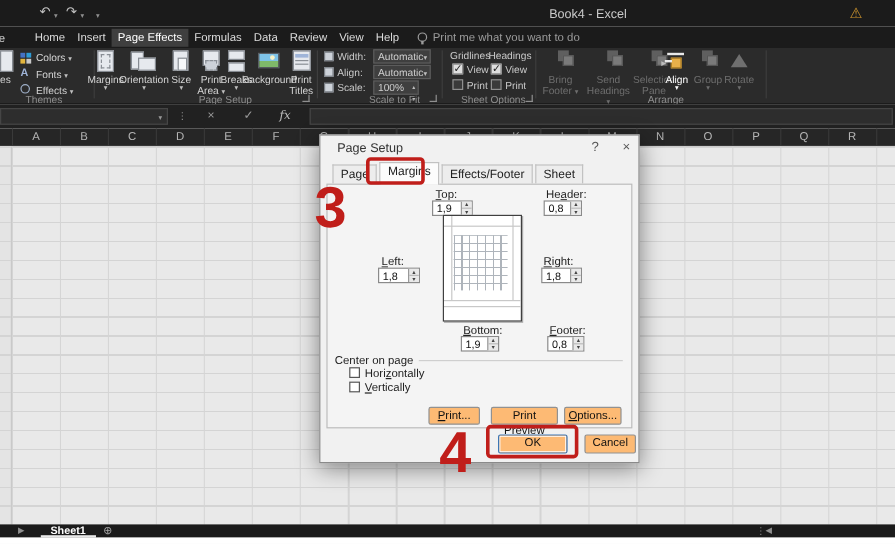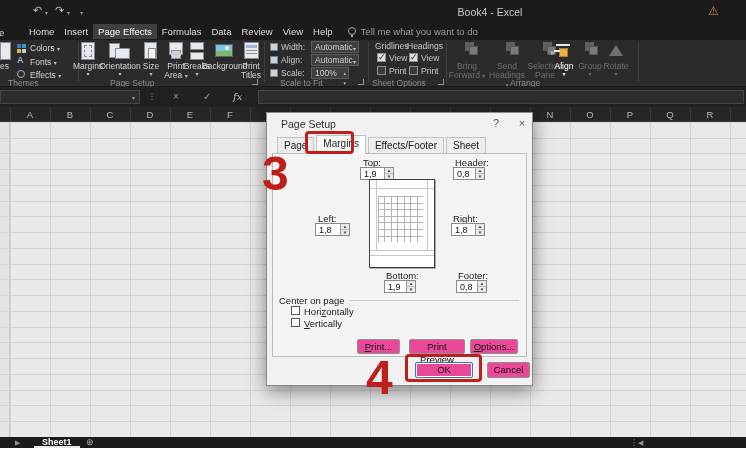--- a/index.html
+++ b/index.html
@@ -21,21 +21,21 @@
   .rtab { display:inline-block; padding:2px 5px; font-size:9.5px; color:#dcdcdc; white-space:nowrap; }
   .rtab.active { background:#3f3f3f; color:#ffffff; }
   .file-partial { position:absolute; left:-13px; top:3px; padding:2px 2px; }
   #tellme { display:flex; align-items:center; margin-left:10px; color:#9b9b9b; font-size:9.5px; white-space:nowrap; }
   .bulb { display:inline-block; width:8px; height:8px; border:1px solid #9b9b9b; border-radius:50%; margin-right:5px; position:relative; }
   .bulb::after { content:""; position:absolute; left:2px; bottom:-3px; width:2px; height:3px; background:#9b9b9b; }
 
   
   #ribbon { position:absolute; left:0; top:40px; width:746px; height:47px; background:#2b2b2b; border-bottom:1px solid #191919; }
   .gdiv { position:absolute; top:2px; width:1px; height:40px; background:#3e3e3e; }
-  .glabel { position:absolute; top:38px; font-size:8.5px; color:#8f8f8f; text-align:left; }
+  .glabel { position:absolute; top:38px; font-size:8.5px; color:#8f8f8f; text-align:right; }
   .launcher { position:absolute; top:39px; width:6px; height:6px; border-right:1px solid #8f8f8f; border-bottom:1px solid #8f8f8f; }
   .bb { position:absolute; top:1px; text-align:center; font-size:8.5px; line-height:9px; color:#d4d4d4; }
   .bb .bl { display:block; }
   .bb.dis { color:#6e6e6e; }
   .chev { font-size:6px; color:#c0c0c0; line-height:6px; display:block; }
   .bb.dis .chev { color:#6e6e6e; }
   .ic { display:block; position:relative; height:20px; margin-bottom:1px; }
   .pg { position:absolute; background:#e6e9ee; border:1px solid #868b92; }
   .pgin { position:absolute; border:1px dashed #8a8f96; }
   .srow { position:absolute; font-size:8.5px; color:#c9c9c9; height:12px; line-height:12px; }
@@ -89,21 +89,21 @@
   .spin { position:absolute; right:0; top:0; width:9px; height:11px; background:#e9e9e9; border-left:1px solid #999; }
   .spin span { display:block; height:5px; font-size:4.5px; line-height:5px; text-align:center; color:#444; }
   .spin .sb { border-top:1px solid #bbb; }
   #preview { position:absolute; left:102px; top:66px; width:66px; height:89px; background:#fff; border:1px solid #3f3f3f; box-shadow:1px 1px 0 #a9a9a9; z-index:2; }
   .pvline { position:absolute; background:#c8c8c8; }
   #pvgrid { position:absolute; left:8px; top:16px; width:45px; height:46px;
     background-image:repeating-linear-gradient(to right,#aeb4bb 0 1px,transparent 1px 6.5px),
                      repeating-linear-gradient(to bottom,#aeb4bb 0 1px,transparent 1px 6.6px); }
   #gbline { position:absolute; left:82px; top:187px; width:170px; height:1px; background:#cfcfcf; z-index:2; }
   .dcb { position:absolute; width:9px; height:9px; background:#fff; border:1px solid #555; z-index:2; }
-  .wbtn { position:absolute; height:15px; background:#ec4899; border:1px solid #919191; border-radius:2px; font-size:9.5px; line-height:13px; text-align:center; color:#111; z-index:2; }
+  .wbtn { position:absolute; height:15px; background:#fdba74; border:1px solid #919191; border-radius:2px; font-size:9.5px; line-height:13px; text-align:center; color:#111; z-index:2; }
   .wbtn.focus { border:1px solid #3c76b5; box-shadow:inset 0 0 0 1px #fff; }
 
   
   .ann-box { position:absolute; border:3px solid #c01e1a; border-radius:4px; z-index:20; }
   .ann-num { position:absolute; color:#c01e1a; font-size:48px; font-weight:bold; line-height:1; z-index:21; font-family:"Liberation Sans", sans-serif; }
 </style>
 </head>
 <body>
 
 <div id="screen">
@@ -126,21 +126,21 @@
         <div class="rtab">Insert</div>
         <div class="rtab active">Page Effects</div>
         <div class="rtab">Formulas</div>
         <div class="rtab">Data</div>
         <div class="rtab">Review</div>
         <div class="rtab">View</div>
         <div class="rtab">Help</div>
       </div>
     <div id="tellme">
       <span class="bulb"></span>
-      <span>Tell me what you want to do</span>
+      <span>Print me what you want to do</span>
     </div>
   </div>
 
   <div id="ribbon">
 
     <span class="pg" style="left:0;top:2px;width:11px;height:18px"></span>
     <span style="position:absolute;left:0px;top:21px;font-size:8.5px;color:#cfcfcf">es</span>
     <div class="bb" style="left:14px;width:58px;text-align:left">
       <span style="position:absolute;left:3px;top:3px;width:4px;height:4px;background:#4472c4"></span>
       <span style="position:absolute;left:8px;top:3px;width:4px;height:4px;background:#2e9bd6"></span>
@@ -249,21 +249,21 @@
     <span class="rcblab" style="left:389px;top:26px">Print</span>
     <span class="rcb" style="left:409px;top:26px"></span>
     <span class="rcblab" style="left:421px;top:26px">Print</span>
     <span class="glabel" style="left:372px;width:66px">Sheet Options</span>
     <span class="launcher" style="left:438px"></span>
     <div class="gdiv" style="left:446px"></div>
 
     <div class="bb dis" style="left:448px;width:38px">
       <span class="ic"><span class="sqr dim" style="margin-left:10px"><span class="sq1"></span><span class="sq2"></span></span></span>
       <span class="bl">Bring</span>
-      <span class="bl"><span>Forward</span> <span class="chev" style="display:inline">▾</span></span>
+      <span class="bl"><span>Footer</span> <span class="chev" style="display:inline">▾</span></span>
     </div>
     <div class="bb dis" style="left:487px;width:40px">
       <span class="ic"><span class="sqr dim" style="margin-left:11px"><span class="sq1"></span><span class="sq2"></span></span></span>
       <span class="bl">Send</span>
       <span class="bl"><span>Headings</span> <span class="chev" style="display:inline">▾</span></span>
     </div>
     <div class="bb dis" style="left:526px;width:38px">
       <span class="ic"><span class="sqr dim" style="margin-left:10px"><span class="sq1"></span><span class="sq2"></span><span style="position:absolute;left:9px;top:7px;color:#bdbdbd;font-size:8px">▸</span></span></span>
       <span class="bl">Selection</span>
       <span class="bl">Pane</span>

